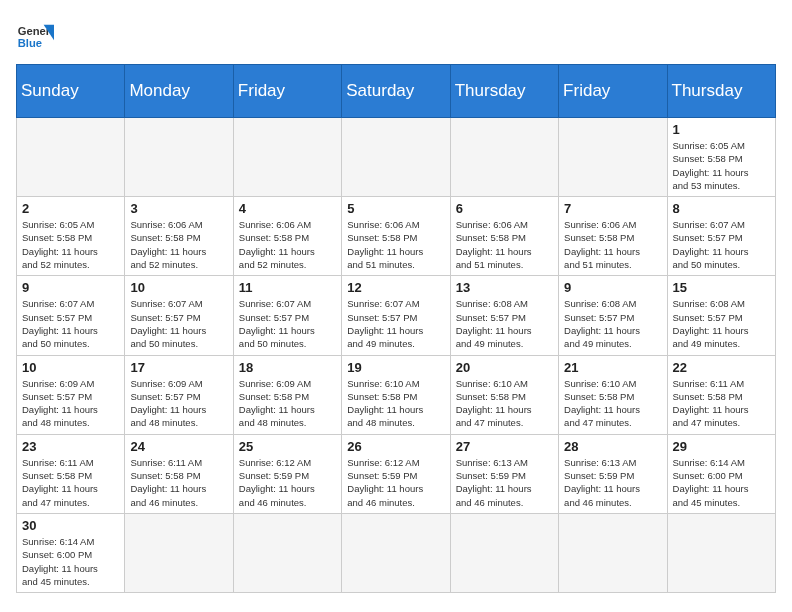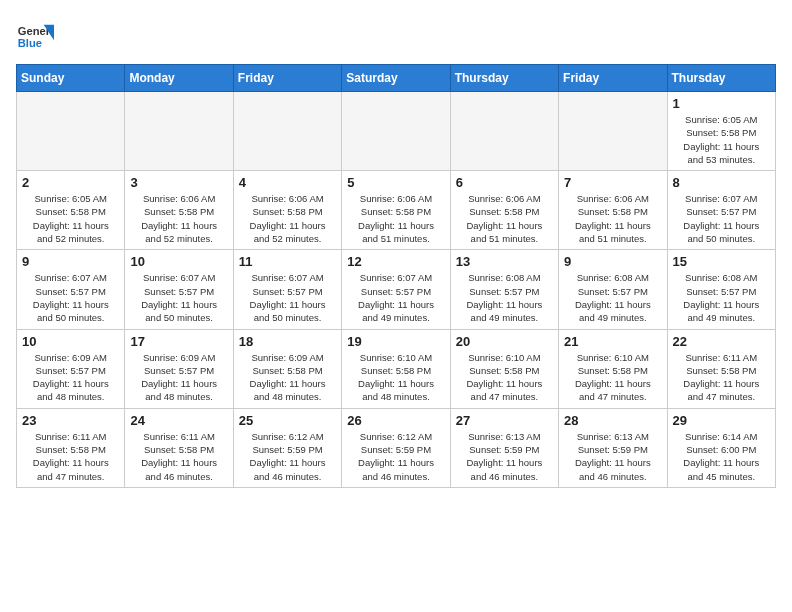--- a/index.html
+++ b/index.html
@@ -36,23 +36,23 @@
       color: #555;
     }
     .calendar {
       width: 100%;
       border-collapse: collapse;
       border: 1px solid #ccc;
     }
     .calendar th {
       background: #2b7cd3;
       color: #fff;
-      font-size: 12px;
-      font-weight: bold;
-      padding: 6px 4px;
+      font-size: 17px;
+      font-weight: normal;
+      padding: 16px 4px;
       text-align: left;
       border: 1px solid #1a5fa8;
     }
     .calendar td {
       border: 1px solid #ccc;
       vertical-align: top;
       padding: 4px 5px;
       font-size: 10px;
       color: #333;
       width: calc(100%/7);
@@ -66,21 +66,20 @@
       font-size: 13px;
       font-weight: bold;
       color: #222;
       display: block;
       margin-bottom: 2px;
     }
     .day-info {
       font-size: 9.5px;
       line-height: 1.4;
       color: #333;
-      text-align: center;
     }
     .last-row td {
       background: #f5f5f5;
     }
     .last-row td.has-data {
       background: #fff;
     }
   </style>
 </head>
 <body>
@@ -324,14 +323,29 @@
 and 46 minutes.</div>
         </td>
         <td>
           <span class="day-number">29</span>
           <div class="day-info" style="white-space: pre-line;">Sunrise: 6:14 AM
 Sunset: 6:00 PM
 Daylight: 11 hours
 and 45 minutes.</div>
         </td>
       </tr>
+      <tr class="last-row">
+        <td class="has-data">
+          <span class="day-number">30</span>
+          <div class="day-info" style="white-space: pre-line;">Sunrise: 6:14 AM
+Sunset: 6:00 PM
+Daylight: 11 hours
+and 45 minutes.</div>
+        </td>
+        <td class="empty"></td>
+        <td class="empty"></td>
+        <td class="empty"></td>
+        <td class="empty"></td>
+        <td class="empty"></td>
+        <td class="empty"></td>
+      </tr>
     </tbody>
 </table>
 
 </body></html>

